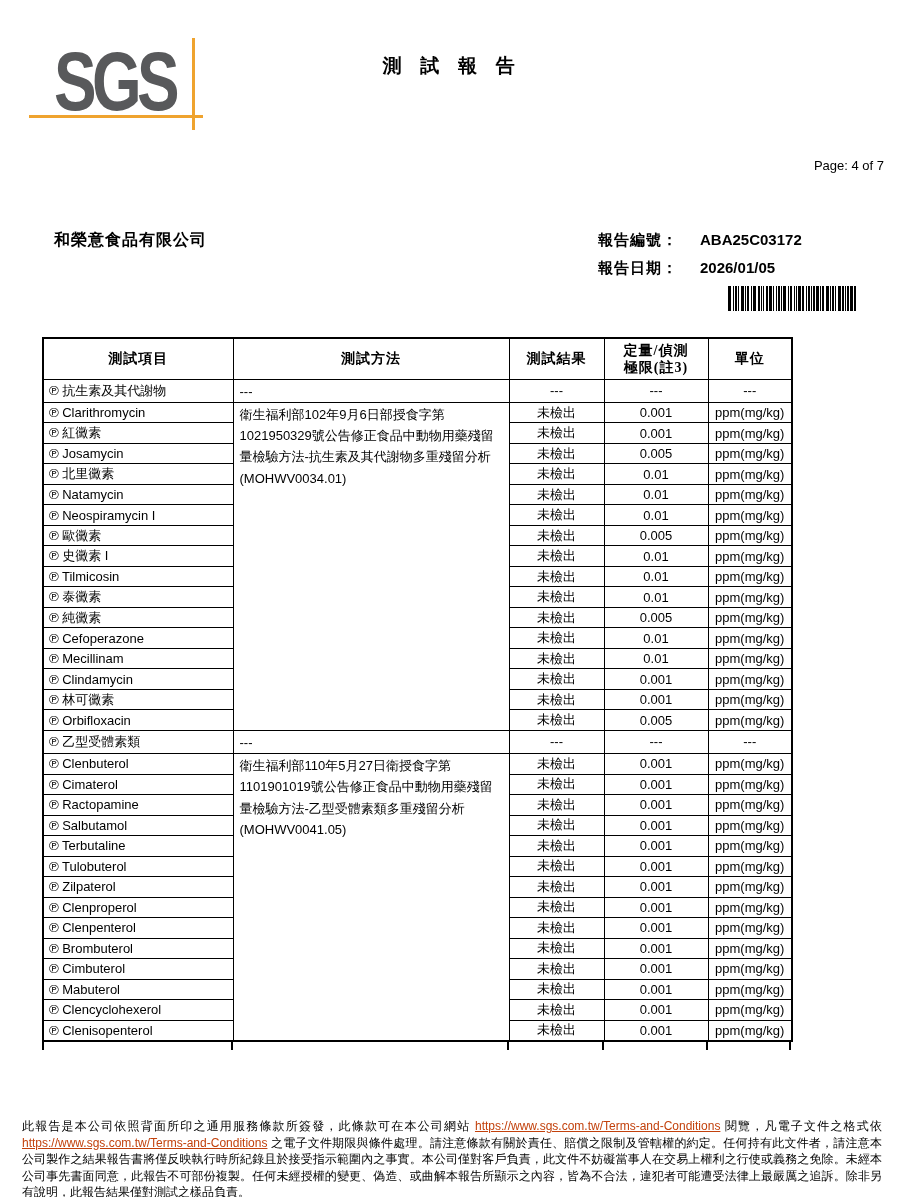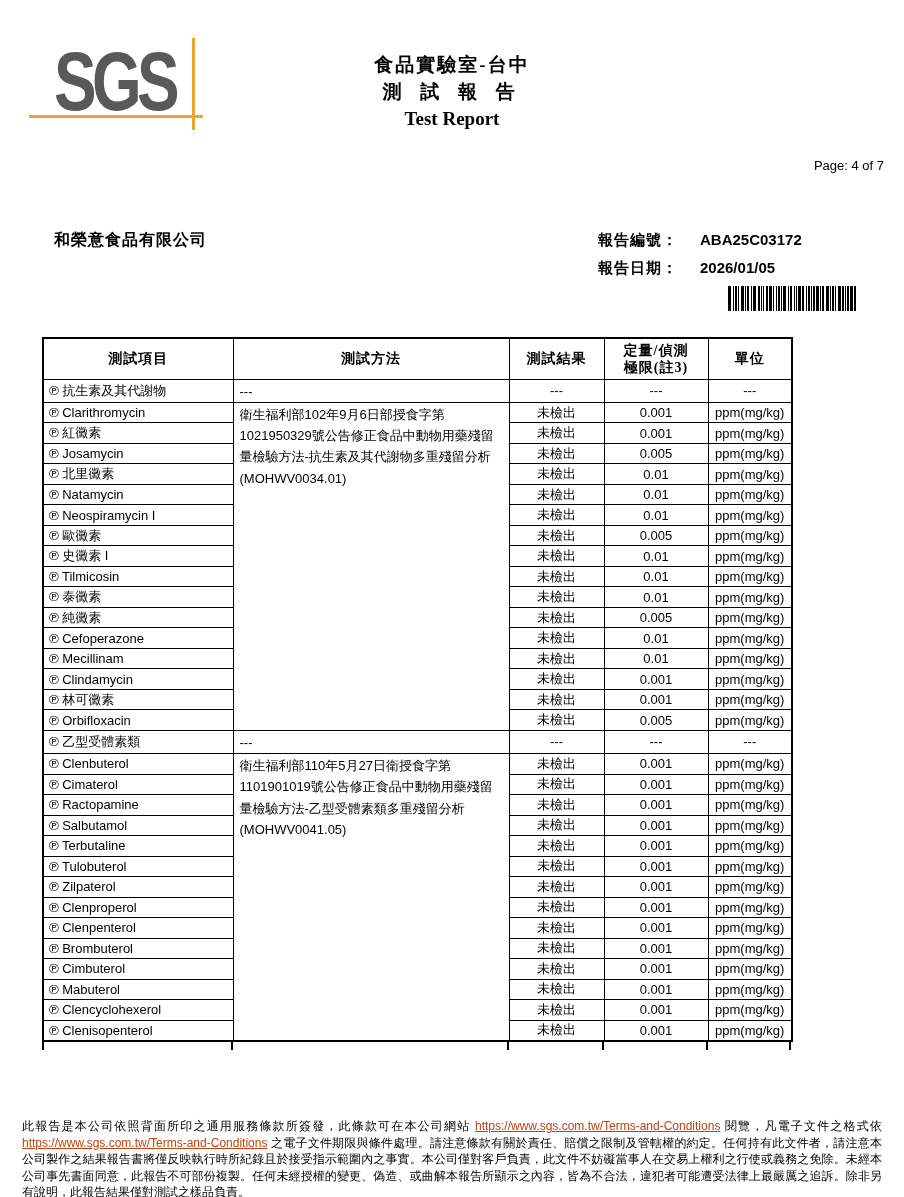--- a/index.html
+++ b/index.html
@@ -67,23 +67,21 @@
 </head>
 <body>
 
 <div class="page">
 
   <div class="sgs-text">SGS</div>
   <div class="logo-vline"></div>
   <div class="logo-hline"></div>
 
   <div class="title-block">
-    <div class="title-zh1">食品實驗室-台中</div>
     <div class="title-zh2">測 試 報 告</div>
-    <div class="title-en2">Test Report</div>
   </div>
   <div class="page-label">Page: 4 of 7</div>
 
   <div class="client-name">和榮意食品有限公司</div>
   <div class="meta-label row1">報告編號：</div>
   <div class="meta-value row1">ABA25C03172</div>
   <div class="meta-label row2">報告日期：</div>
   <div class="meta-value row2">2026/01/05</div>
   <div class="barcode" id="barcode">
       <div class="bar" style="width: 3px; margin-right: 2px;"></div>

